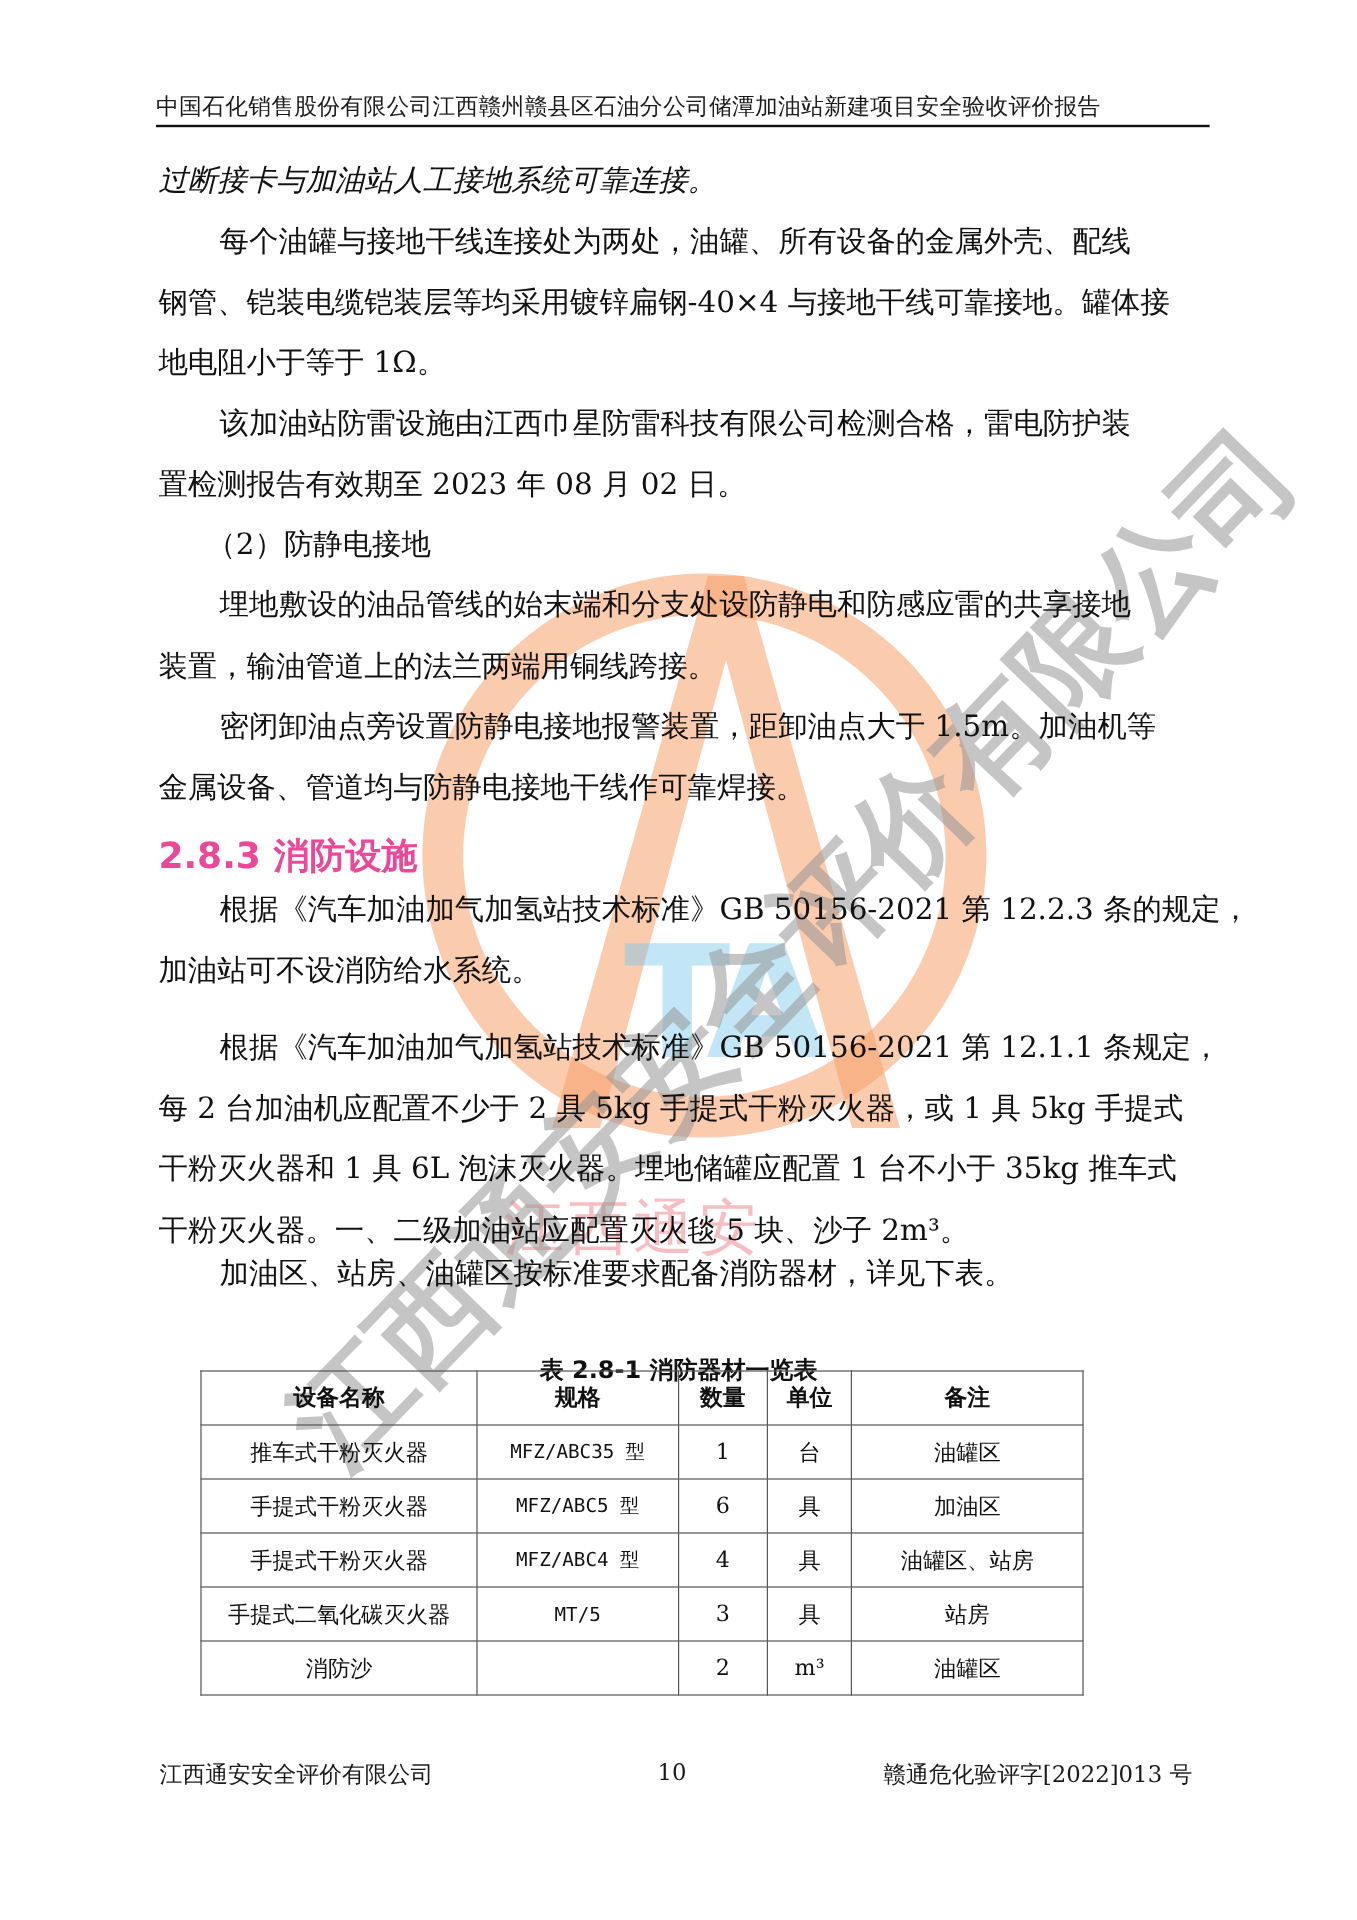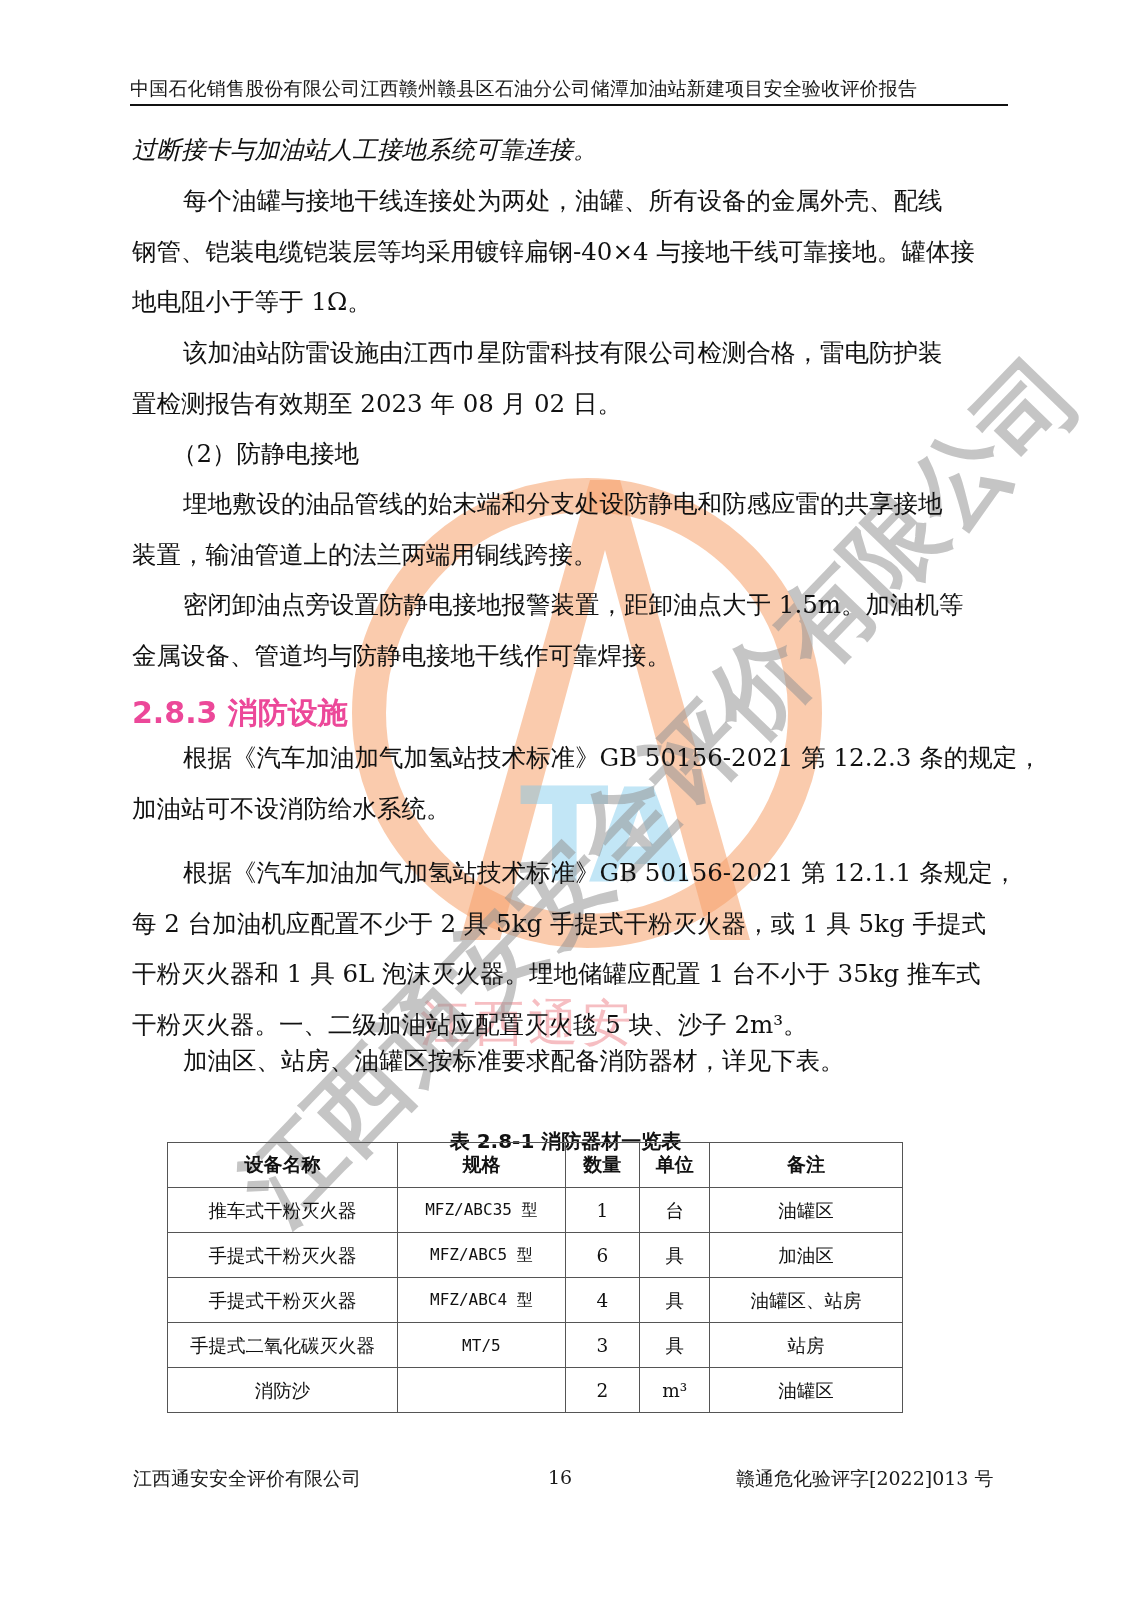--- a/index.html
+++ b/index.html
@@ -166,16 +166,16 @@
           <td>消防沙</td>
           <td class="spec"></td>
           <td>2</td>
           <td>m³</td>
           <td>油罐区</td>
         </tr>
       </tbody>
     </table>
 
     <div class="footer left">江西通安安全评价有限公司</div>
-    <div class="footer center">16</div>
+    <div class="footer center">10</div>
     <div class="footer right">赣通危化验评字[2022]013 号</div>
   </div>
 </div>
 
 </body></html>

